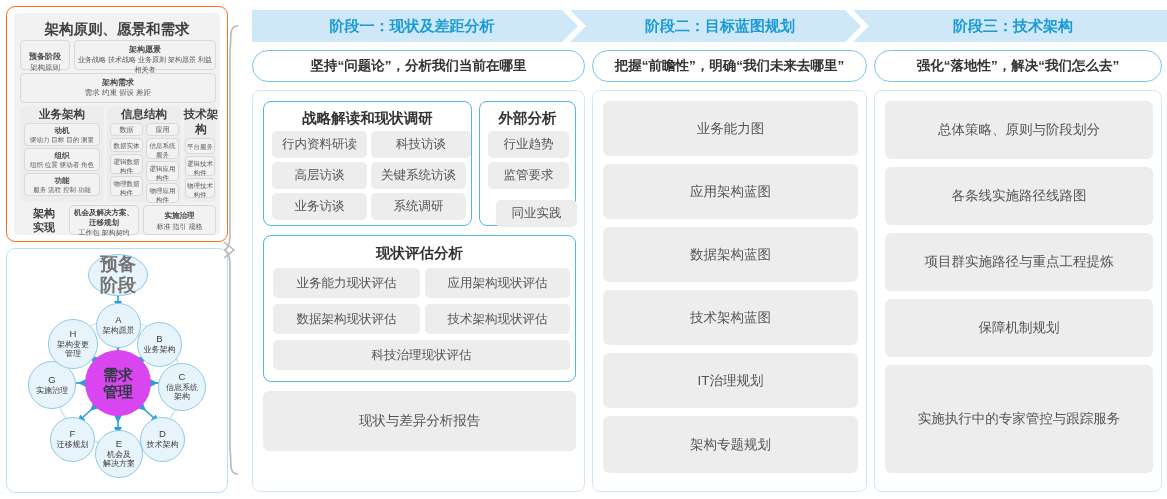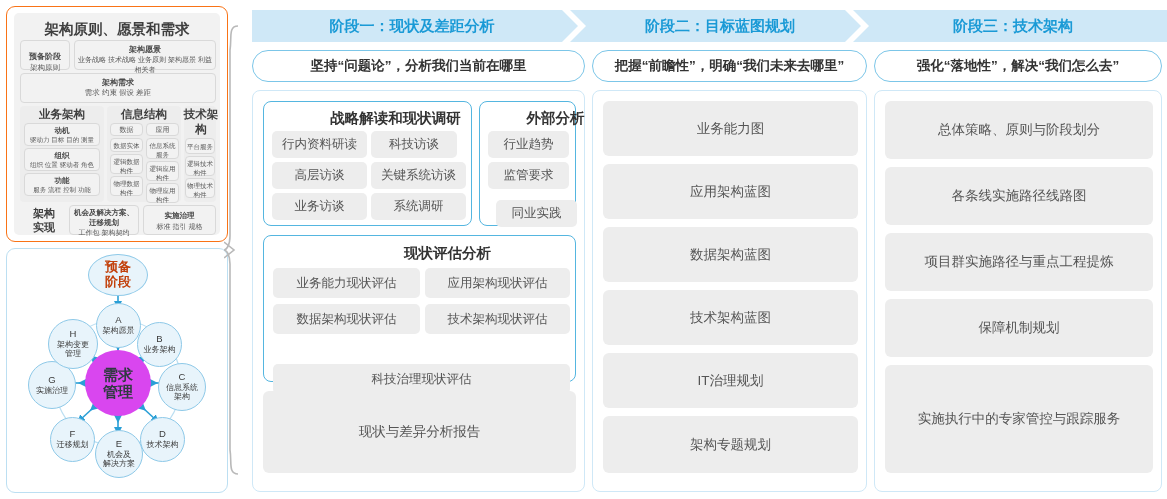--- a/index.html
+++ b/index.html
@@ -23,38 +23,38 @@
   
   .circle-panel { position:absolute; left:6px; top:248px; width:222px; height:245px;
     border:1px solid #bcdff2; border-radius:9px; background:#fff; }
   .circ { position:absolute; border-radius:50%; display:flex; flex-direction:column;
     align-items:center; justify-content:center; text-align:center;
     color:#3b3b3b; line-height:1.15; }
   .c-small { background:#e8f4fb; border:1px solid #8ec9e8; font-size:8px; }
   .c-small b { font-size:9.5px; font-weight:normal; display:block; }
   .c-center { background:#d946ef; font-size:15px; font-weight:bold; color:#2f3a40;
     line-height:1.15; }
-  .c-top { background:#e8f4fb; border:1px solid #8ec9e8; font-size:13px;
-    font-weight:bold; color:#c2410c; line-height:1.15; }
+  .c-top { background:#e8f4fb; border:1px solid #8ec9e8; font-size:18px;
+    font-weight:bold; color:#737373; line-height:1.15; }
 
   
   .band { position:absolute; top:10px; height:32px; background:#cfe8f7; }
   .band-title { position:absolute; top:10px; height:32px; line-height:32px;
     text-align:center; font-size:15px; font-weight:bold; color:#1a9ad6; }
   .chev { position:absolute; top:10px; width:26px; height:32px; }
 
   .subtitle { position:absolute; top:50px; height:32px; line-height:30px;
     text-align:center; font-size:13.5px; font-weight:bold; color:#333;
     background:#fff; border:1.5px solid #7cc6e8; border-radius:16px; }
 
   
   .col { position:absolute; top:90px; border:1px solid #cfe8f7; border-radius:8px;
     background:#fff; }
   .sub-card { position:absolute; border:1.5px solid #55b6e0; border-radius:8px;
-    background:#fff;padding-left:28px; }
+    background:#fff; }
   .card-title { position:absolute; width:100%; text-align:center;
     font-size:14.5px; font-weight:bold; color:#333; }
 
   .chip { position:absolute; background:#ededed; border-radius:5px;
     display:flex; align-items:center; justify-content:center;
     font-size:12.5px; color:#555; text-align:center; }
   .chip-lg { position:absolute; background:#ededed; border-radius:6px;
     display:flex; align-items:center; justify-content:center;
     font-size:13.5px; color:#555; text-align:center; }
 
@@ -241,44 +241,44 @@
 
   <div class="subtitle" style="left:252px;width:333px;">坚持“问题论”，分析我们当前在哪里</div>
   <div class="subtitle" style="left:592px;width:275px;">把握“前瞻性”，明确“我们未来去哪里”</div>
   <div class="subtitle" style="left:874px;width:288px;">强化“落地性”，解决“我们怎么去”</div>
 
   <div class="col" style="left:252px;width:333px;height:402px;">
 
     <div class="sub-card" style="left:10px;top:10px;width:209px;height:125px;">
       <div class="card-title" style="top:7px;">战略解读和现状调研</div>
       <div class="chip" style="left:8px;top:29px;width:95px;height:27px;">行内资料研读</div>
-      <div class="chip" style="left:107px;top:29px;width:86px;height:27px;">科技访谈</div>
+      <div class="chip" style="left:107px;top:29px;width:100px;height:27px;">科技访谈</div>
       <div class="chip" style="left:8px;top:60px;width:95px;height:27px;">高层访谈</div>
       <div class="chip" style="left:107px;top:60px;width:95px;height:27px;">关键系统访谈</div>
       <div class="chip" style="left:8px;top:91px;width:95px;height:27px;">业务访谈</div>
       <div class="chip" style="left:107px;top:91px;width:95px;height:27px;">系统调研</div>
     </div>
 
     <div class="sub-card" style="left:226px;top:10px;width:97px;height:125px;">
       <div class="card-title" style="top:7px;">外部分析</div>
       <div class="chip" style="left:8px;top:29px;width:81px;height:27px;">行业趋势</div>
       <div class="chip" style="left:8px;top:60px;width:81px;height:27px;">监管要求</div>
       <div class="chip" style="left:16px;top:91px;width:81px;height:27px;margin-top:7px;">同业实践</div>
     </div>
 
     <div class="sub-card" style="left:10px;top:144px;width:313px;height:147px;">
       <div class="card-title" style="top:8px;">现状评估分析</div>
       <div class="chip" style="left:9px;top:32px;width:147px;height:30px;">业务能力现状评估</div>
       <div class="chip" style="left:161px;top:32px;width:145px;height:30px;">应用架构现状评估</div>
       <div class="chip" style="left:9px;top:68px;width:147px;height:30px;">数据架构现状评估</div>
       <div class="chip" style="left:161px;top:68px;width:145px;height:30px;">技术架构现状评估</div>
-      <div class="chip" style="left:9px;top:104px;width:297px;height:30px;margin-top:24px;">科技治理现状评估</div>
-    </div>
-
-    <div class="chip-lg" style="left:10px;top:300px;width:313px;height:82px;">现状与差异分析报告</div>
+      <div class="chip" style="left:9px;top:104px;width:297px;height:30px;">科技治理现状评估</div>
+    </div>
+
+    <div class="chip-lg" style="left:10px;top:300px;width:313px;height:60px;">现状与差异分析报告</div>
   </div>
 
   <div class="col" style="left:592px;width:275px;height:402px;">
     <div class="chip-lg" style="left:10px;top:73px;width:255px;height:55px;">应用架构蓝图</div>
     <div class="chip-lg" style="left:10px;top:10px;width:255px;height:55px;">业务能力图</div>
     <div class="chip-lg" style="left:10px;top:136px;width:255px;height:55px;">数据架构蓝图</div>
     <div class="chip-lg" style="left:10px;top:199px;width:255px;height:55px;">技术架构蓝图</div>
     <div class="chip-lg" style="left:10px;top:262px;width:255px;height:55px;">IT治理规划</div>
     <div class="chip-lg" style="left:10px;top:325px;width:255px;height:57px;">架构专题规划</div>
   </div>

